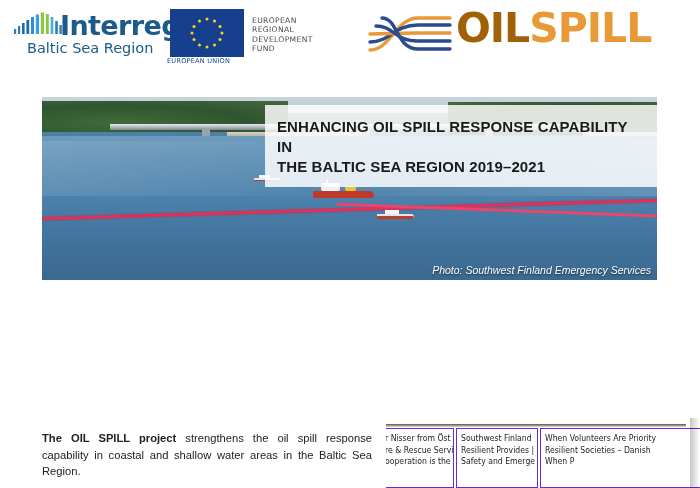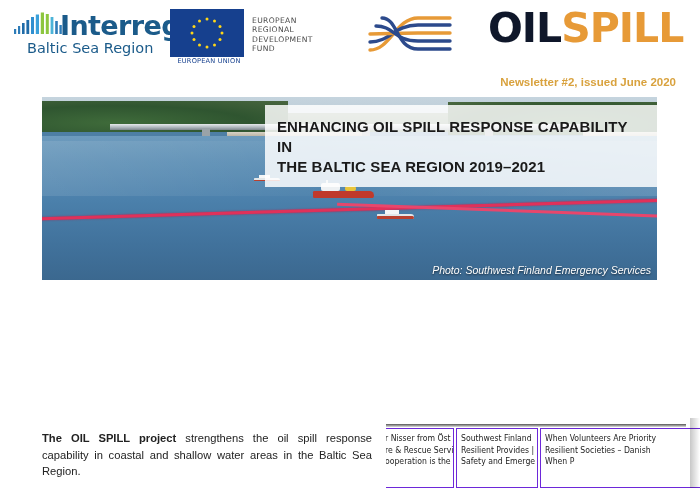--- a/index.html
+++ b/index.html
@@ -20,32 +20,32 @@
     font-size: 27px; font-weight: bold; color: #1b5b8a; letter-spacing: -0.6px;
     font-family: "DejaVu Sans", sans-serif; }
   .interreg-sub { position: absolute; left: 13px; top: 30px;
     font-size: 14.5px; color: #1b5b8a; font-family: "DejaVu Sans", sans-serif; }
 
   .eu-block { position: absolute; left: 170px; top: 9px; width: 165px; height: 54px; }
   .eu-flag { position: absolute; left: 0; top: 0; width: 74px; height: 48px;
     background: #16408e; }
   .eu-stars { position: absolute; left: 0; top: 0; width: 74px; height: 48px; }
   .eu-union-label { position: absolute; left: -3px; top: 48px; width: 84px;
-    text-align: center; font-size: 6.6px; color: #16408e; letter-spacing: 0.2px;
+    text-align: left; font-size: 6.6px; color: #16408e; letter-spacing: 0.2px;
     font-family: "DejaVu Sans", sans-serif; }
   .eu-fund { position: absolute; left: 82px; top: 7px; font-size: 7.6px;
     line-height: 9.3px; color: #4a4a4a; letter-spacing: 0.35px;
     font-family: "DejaVu Sans", sans-serif; }
 
   .oilspill-logo { position: absolute; left: 368px; top: 6px; width: 320px; height: 56px; }
   .os-mark { position: absolute; left: 0; top: 4px; width: 86px; height: 46px; }
   .os-text { position: absolute; left: 88px; top: -2px;
     font-size: 41px; font-weight: bold; letter-spacing: -1px;
     font-family: "DejaVu Sans", sans-serif; }
-  .os-oil { color: #0f172a; margin-left: 32px; }
+  .os-oil { color: #a16207; }
   .os-spill { color: #e79a37; }
 
   .newsletter-meta { position: absolute; right: 24px; top: 76px;
     font-size: 11.5px; font-weight: bold; color: #d9a23e;
     font-family: "Liberation Sans", sans-serif; }
 
   
   .photo-wrap { position: absolute; left: 42px; top: 97px; width: 615px; height: 183px;
     overflow: hidden; background: #4e7fa5; }
   .sky { position: absolute; left: 0; top: 0; width: 100%; height: 16%;
@@ -191,21 +191,20 @@
           <path d="M2 24 C 22 24, 24 23, 50 23 L 82 23" stroke="#e79a37"></path>
           <path d="M8 16 C 26 16, 26 31, 50 31 L 82 31" stroke="#2c4a8c"></path>
           <path d="M14 8 C 30 8, 28 39, 50 39 L 82 39" stroke="#2c4a8c"></path>
         </g>
       </svg>
       <div class="os-text">
         <span class="os-oil">OIL</span><span class="os-spill">SPILL</span>
       </div>
     </div>
 
-    <div class="newsletter-meta">Newsletter #2, issued June 2020</div>
   </div>
 
   <div class="photo-wrap">
     <div class="sky"></div>
     <div class="far-shore"></div>
     <div class="tree-left"></div>
     <div class="tree-right"></div>
     <div class="bridge"></div>
     <div class="bridge-pier" style="left:26%"></div>
     <div class="bridge-pier" style="left:52%"></div>

